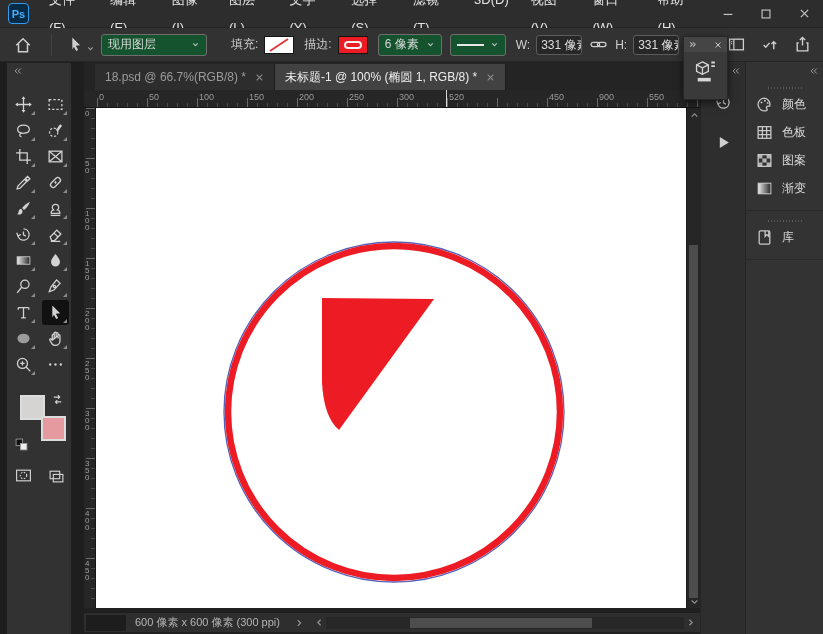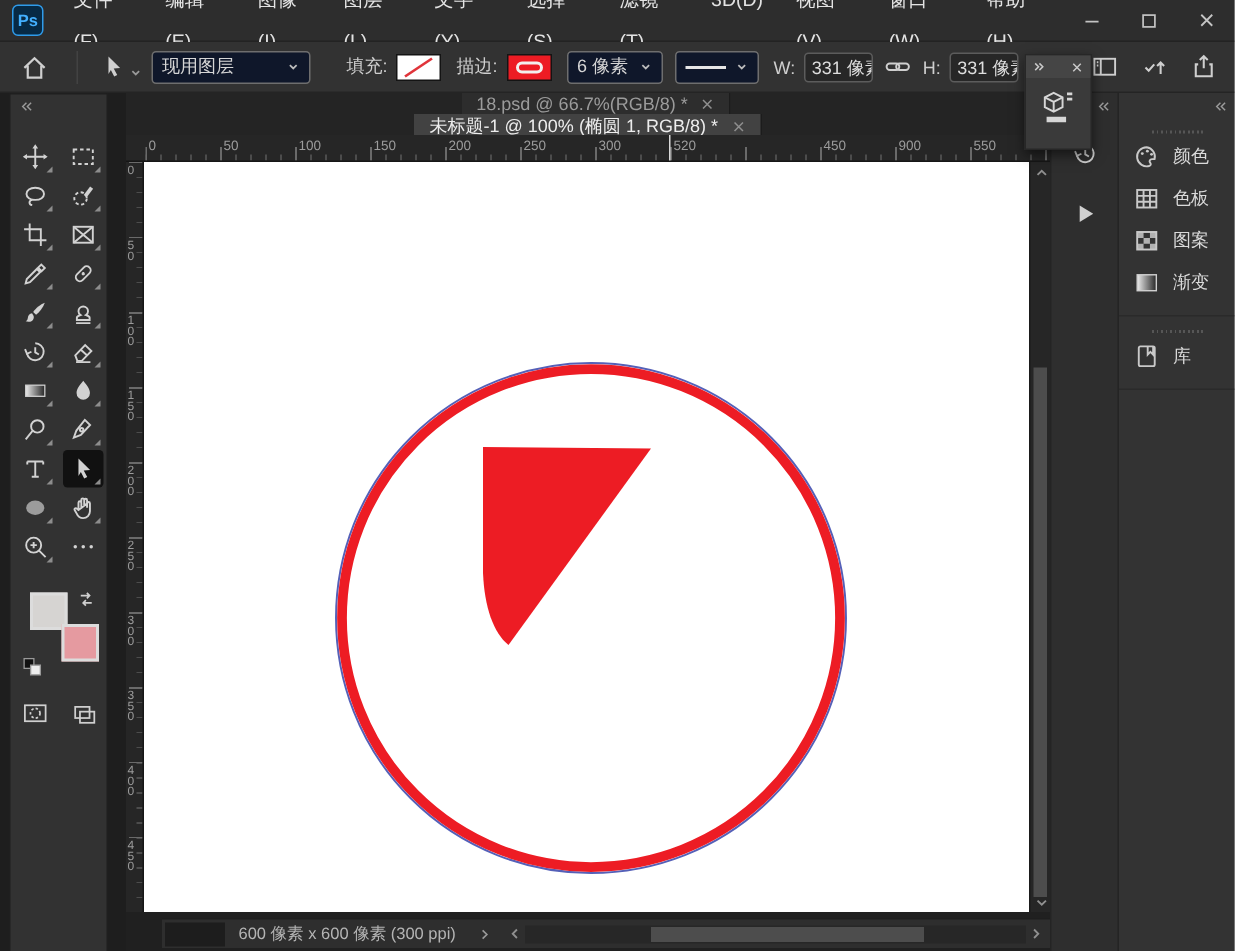--- a/index.html
+++ b/index.html
@@ -23,21 +23,21 @@
   .win-controls { margin-left:auto; display:flex; height:100%; }
   .win-btn { width:38px; height:100%; display:flex; align-items:center; justify-content:center; color:#c4c4c4; }
 
   
   .optionsbar { position:absolute; top:28px; left:0; right:0; height:34px;
     background:#323232; border-bottom:1px solid #242424;
     display:flex; align-items:center; font-size:12px; color:#d6d6d6; }
   .ob-home { margin:0 10px 0 14px; }
   .ob-sep { width:1px; height:22px; background:#424242; margin:0 9px; }
   .ob-tool { display:flex; align-items:end; gap:2px; margin:0 6px; }
-  .dropdown { height:22px; border:1px solid #6e6e6e; border-radius:3px; background:#0f172a;
+  .dropdown { height:22px; border:1px solid #6e6e6e; border-radius:3px; background:#14532d;
     display:flex; align-items:center; padding:0 6px; gap:6px; }
   .dd-preset { width:106px; margin-right:14px; }
   .dd-preset span { flex:1; }
   .label { margin:0 6px 0 10px; color:#cfcfcf; }
   .swatch { width:30px; height:18px; border:1px solid #141414; position:relative; background:#fff; overflow:hidden; }
   .swatch-stroke { background:#ed1c24; }
   .swatch-stroke .ring { position:absolute; inset:4px 5px; border:2.5px solid #f3f0ee; border-radius:4px; }
   .dd-weight { width:64px; margin-left:10px; }
   .dd-weight span { flex:1; }
   .dd-line { width:56px; margin-left:8px; }
@@ -59,21 +59,21 @@
   .tool.selected { background:#111; }
   .tb-colors { position:relative; height:66px; margin-top:16px; }
   .fg-swatch { position:absolute; left:13px; top:2px; width:25px; height:25px; border:2px solid #dcdcdc; }
   .bg-swatch { position:absolute; left:34px; top:23px; width:25px; height:25px; border:2px solid #dcdcdc; }
   .swap-ic { position:absolute; right:7px; top:0; color:#cfcfcf; }
   .def-ic { position:absolute; left:8px; bottom:8px; }
   .tb-modes { display:flex; justify-content:center; gap:13px; margin-top:8px; color:#cfcfcf; }
 
   
   .center { position:absolute; left:84px; top:62px; width:616px; bottom:0; background:#202020; }
-  .tabbar { position:absolute; top:0; left:0; right:0; height:28px; background:#242424; display:flex; align-items:center;flex-direction:column; }
+  .tabbar { position:absolute; top:0; left:0; right:0; height:28px; background:#242424; display:flex; align-items:flex-end; }
   .tab { height:26px; display:flex; align-items:center; gap:9px; padding:0 10px;
     font-size:12px; background:#2d2d2d; color:#9b9b9b; border-right:1px solid #1c1c1c; }
   .tab:first-child { margin-left:11px; }
   .tab.active { background:#424242; color:#ededed; }
   .tab .tclose { color:#8f8f8f; display:flex; }
 
   .hruler { position:absolute; top:28px; left:0; right:0; height:18px; background:#262626;
     border-bottom:1px solid #161616;
     background-image:
       repeating-linear-gradient(90deg,#6a6a6a 0 1px,transparent 1px 50px),
@@ -94,21 +94,21 @@
     background-repeat:no-repeat; }
   .vlabel { position:absolute; left:1px; font-size:8px; line-height:7px; color:#9c9c9c; white-space:pre; }
 
   .canvas { position:absolute; top:46px; left:12px; width:590px; height:500px; background:#fff; }
 
   .vscroll { position:absolute; top:46px; right:0; width:14px; height:500px; background:#262626; border-left:1px solid #1b1b1b; }
   .vs-arrow { position:absolute; left:0; width:14px; height:14px; display:flex; align-items:center; justify-content:center; color:#8f8f8f; }
   .vs-thumb { position:absolute; left:2px; right:2px; top:137px; height:353px; background:#4d4d4d; }
 
   .statusbar { position:absolute; left:0; right:0; top:550px; height:20px; background:#2e2e2e;
-    border-top:1px solid #1e1e1e; display:flex; align-items:center; font-size:11px; color:#b4b4b4;margin-left:24px; }
+    border-top:1px solid #1e1e1e; display:flex; align-items:center; font-size:11px; color:#b4b4b4; }
   .zoom-box { width:40px; height:16px; background:#1d1d1d; margin-left:2px; }
   .doc-info { margin-left:9px; white-space:nowrap; }
   .st-chev { margin:0 10px 0 14px; color:#9a9a9a; display:flex; }
   .hscroll { flex:1; position:relative; height:14px; margin-right:4px; display:flex; align-items:center; }
   .hs-left,.hs-right { width:12px; display:flex; justify-content:center; color:#8f8f8f; }
   .hs-track { flex:1; position:relative; height:12px; background:#272727; }
   .hs-thumb { position:absolute; top:1px; height:10px; left:84px; width:182px; background:#4d4d4d; }
 
   
   .docks { position:absolute; right:0; top:62px; bottom:0; width:123px; display:flex; }

